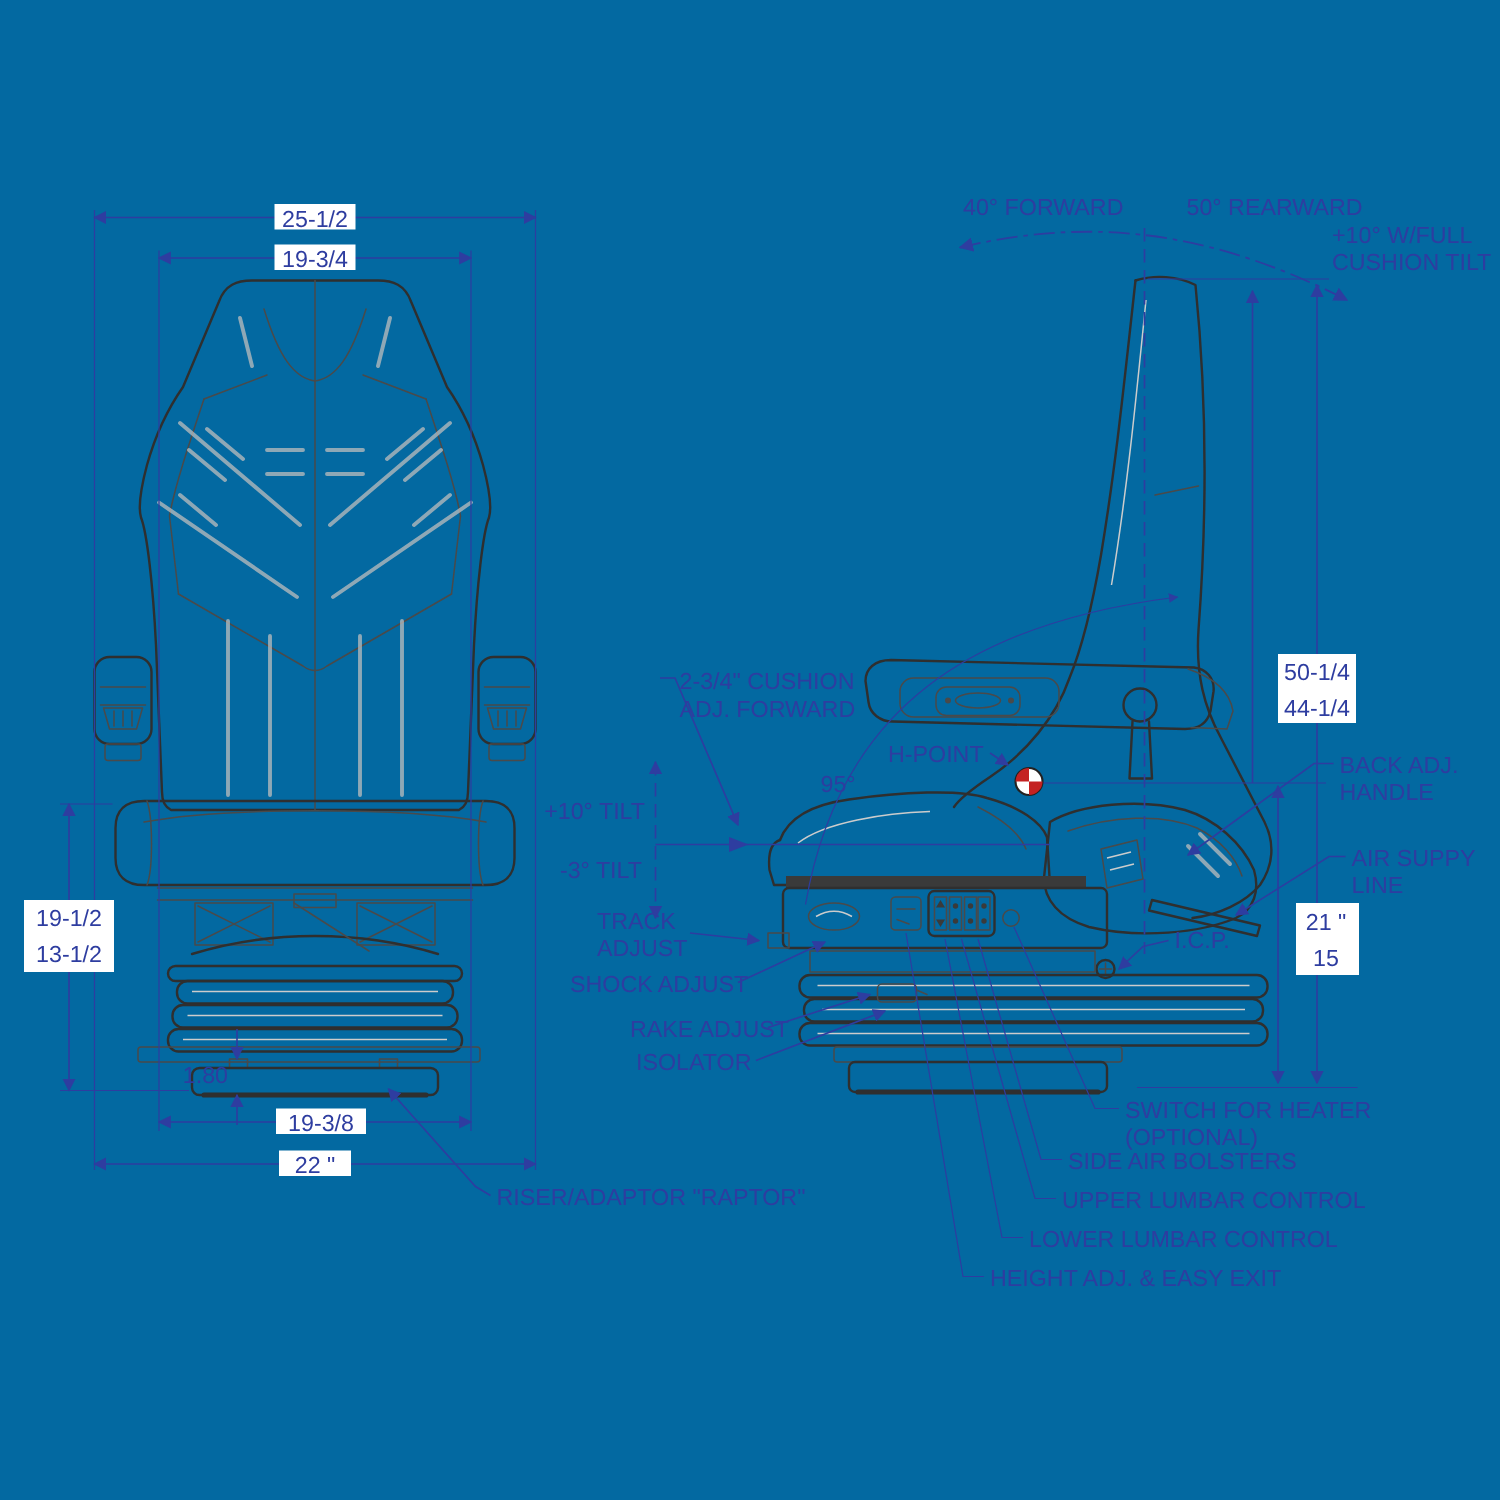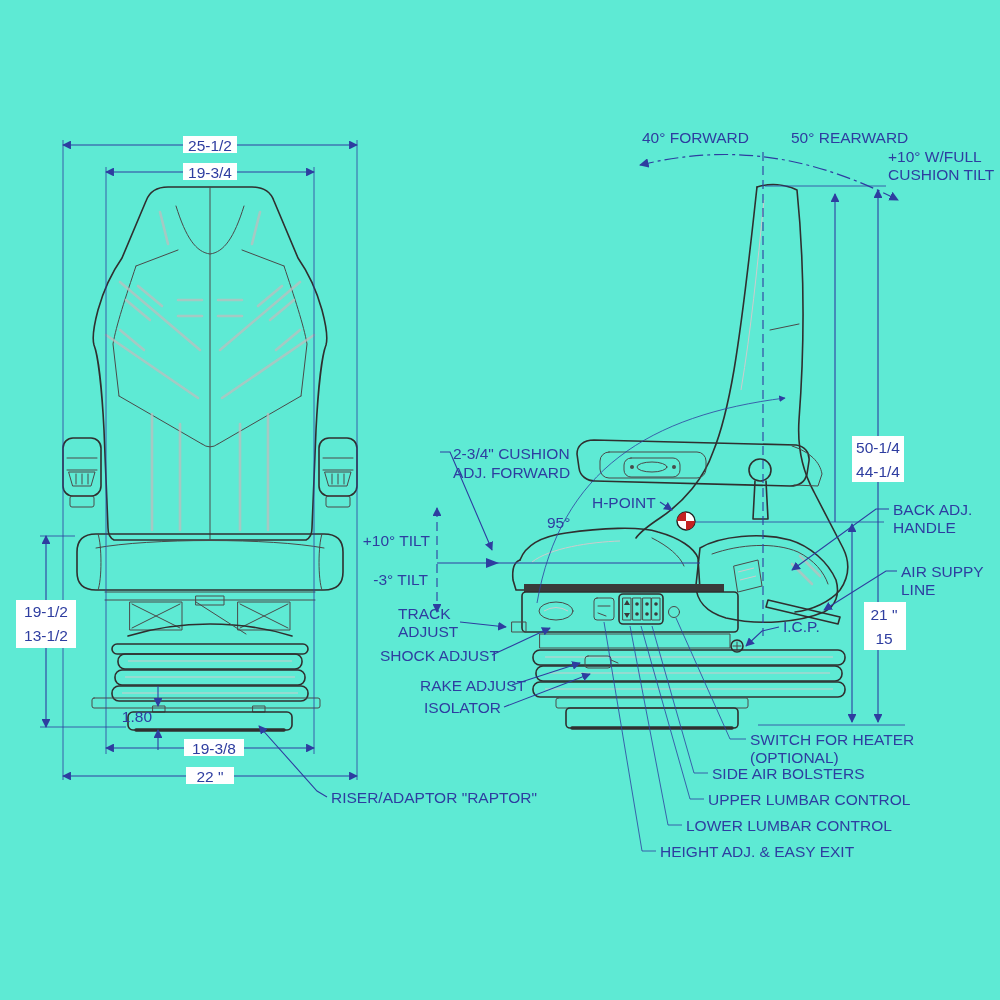--- a/index.html
+++ b/index.html
@@ -1,16 +1,16 @@
 <!DOCTYPE html>
 <html><head>
 <meta charset="utf-8">
 <style>
   html,body{margin:0;padding:0;background:#ffffff;}
-  .stage{width:1000px;height:1000px;position:relative;background:#5eead4;overflow:hidden;}
+  .stage{width:1000px;height:1000px;position:relative;background:#0369a1;overflow:hidden;}
   svg{display:block;}
   text{font-family:"Liberation Sans","DejaVu Sans",sans-serif;fill:#2e3da0;font-size:15.5px;}
   .dimtxt{font-size:15.5px;}
   .blue{stroke:#2e3da0;stroke-width:1.1;fill:none;}
   .bluethin{stroke:#2e3da0;stroke-width:0.8;fill:none;}
   .bluedash{stroke:#2e3da0;stroke-width:1.1;fill:none;stroke-dasharray:9 5;}
   .bluecl{stroke:#2e3da0;stroke-width:1.2;fill:none;stroke-dasharray:14 4 3 4;}
   .dk{stroke:#2f2f2f;stroke-width:1.6;fill:none;stroke-linecap:round;stroke-linejoin:round;}
   .md{stroke:#4a4a4a;stroke-width:1;fill:none;stroke-linecap:round;stroke-linejoin:round;}
   .lt{stroke:#bdbdbd;stroke-width:2.6;fill:none;stroke-linecap:round;opacity:.75;}

